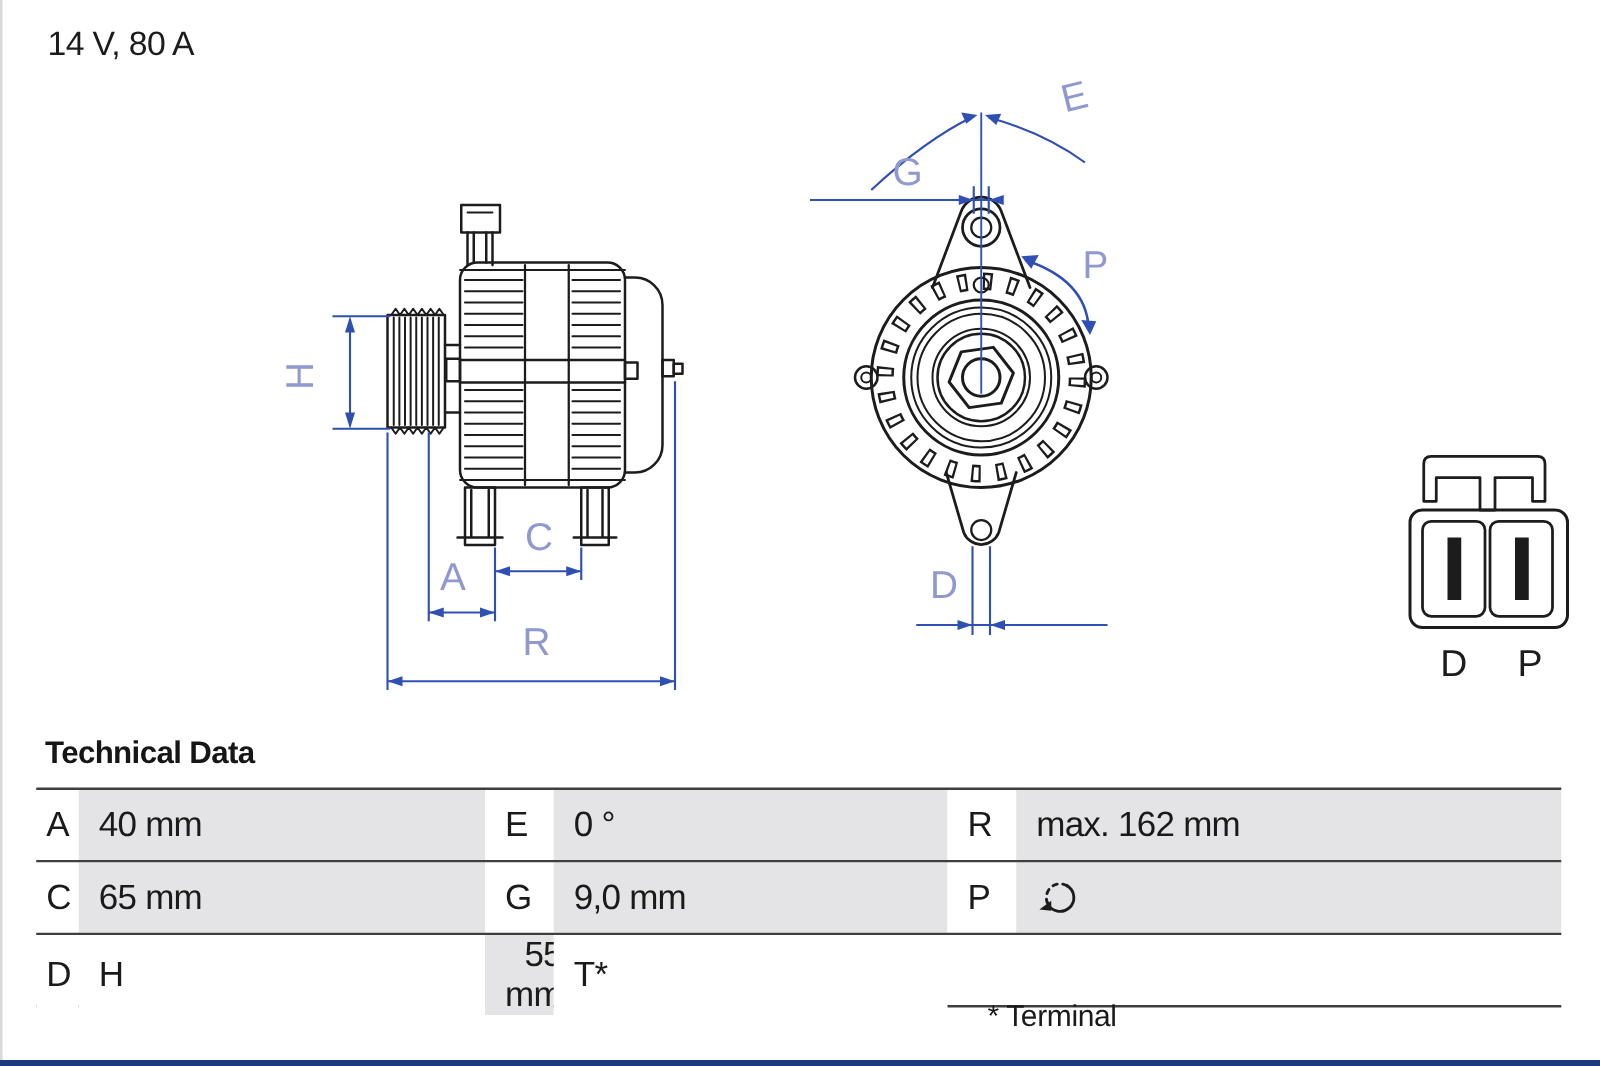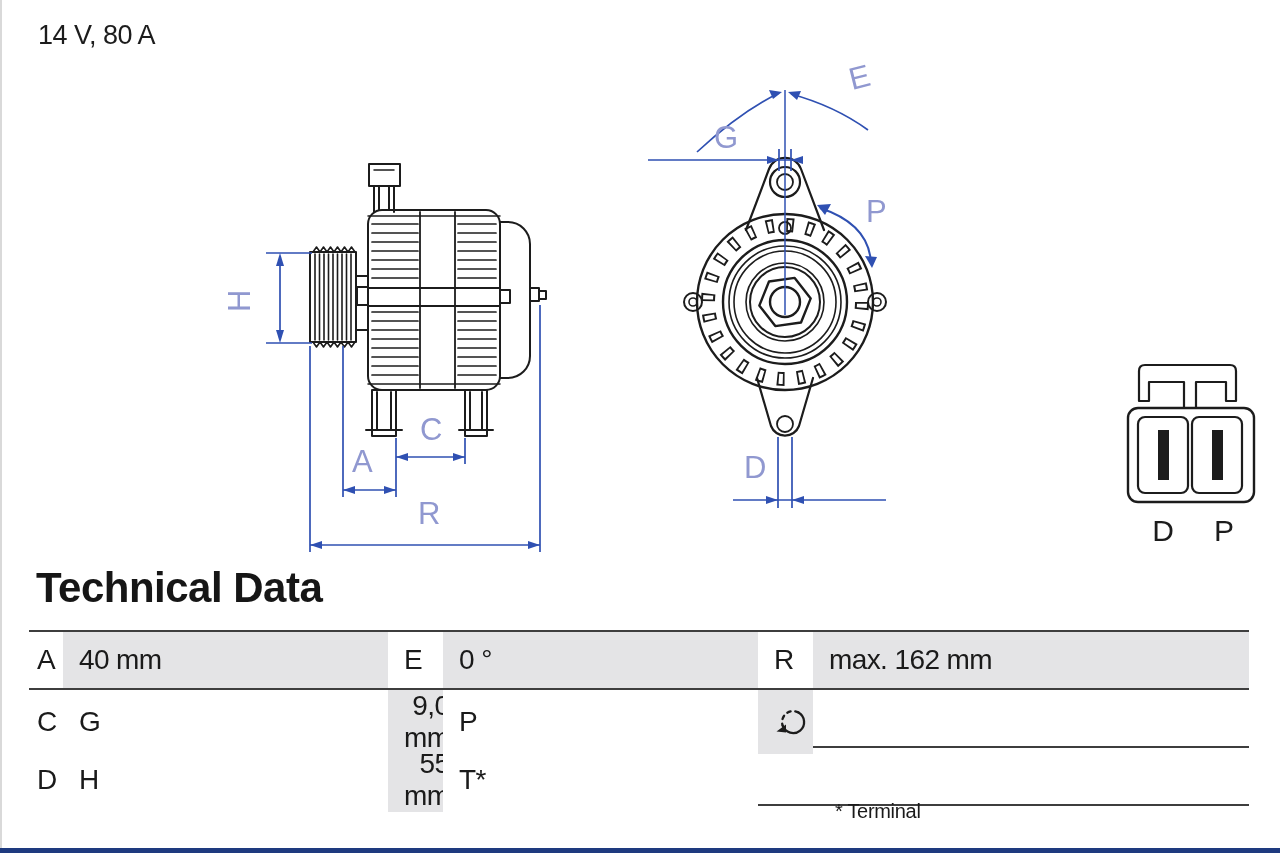--- a/index.html
+++ b/index.html
@@ -9,41 +9,41 @@
     font-family:"Liberation Sans", sans-serif;
   }
   .left-edge{position:absolute;left:0;top:0;width:2px;height:853px;background:#d9d9d9;}
   .footer-bar{position:absolute;left:0;bottom:0;width:1280px;height:5px;background:#1e3a7f;}
   .page-title{
     position:absolute;left:38px;top:20px;
     font-size:27px;letter-spacing:-0.5px;color:#1c1c1c;
   }
   .drawing-svg{position:absolute;left:0;top:0;}
   .tech-heading{
-    position:absolute;left:36px;top:564px;
-    font-size:42px;font-weight:bold;letter-spacing:-0.5px;color:#161616;
+    position:absolute;left:36px;top:588px;
+    font-size:25px;font-weight:bold;letter-spacing:-0.5px;color:#161616;
   }
   .tech-table{
     position:absolute;left:29px;top:630px;width:1220px;
     border-bottom:2px solid #3e3e3e;
   }
   .tbl-row{
     display:grid;
     grid-template-columns:34px 325px 55px 315px 55px 436px;
     height:56px;
     border-top:2px solid #3e3e3e;
     font-size:28px;letter-spacing:-0.6px;
   }
   .cell{display:flex;align-items:center;height:100%;box-sizing:border-box;}
   .cell-key{background:#ffffff;padding-left:8px;}
   .cell-key.k2{padding-left:16px;}
   .cell-val{background:#e4e4e6;padding-left:16px;text-align:right;}
   .footnote{
     position:absolute;left:790px;top:800px;
-    font-size:20px;letter-spacing:-0.3px;color:#1a1a1a;margin-left:45px;
+    font-size:24px;letter-spacing:-0.3px;color:#1a1a1a;
   }
   .rot-icon{display:block;}
   svg text{font-family:"Liberation Sans", sans-serif;}
   .dimlbl{fill:#9098d0;font-size:31px;}
   .connlbl{fill:#1c1c1c;font-size:30px;}
 </style>
 </head>
 <body>
 
 <div class="left-edge"></div>
@@ -196,20 +196,21 @@
   <div class="tbl-row">
     <div class="cell cell-key">A</div>
     <div class="cell cell-val">40 mm</div>
     <div class="cell cell-key k2">E</div>
     <div class="cell cell-val">0 °</div>
     <div class="cell cell-key k2">R</div>
     <div class="cell cell-val">max. 162 mm</div>
   </div>
   <div class="tbl-row">
     <div class="cell cell-key">C</div>
+    <div class="cell cell-val">65 mm</div>
     <div class="cell cell-key k2">G</div>
     <div class="cell cell-val">9,0 mm</div>
     <div class="cell cell-key k2">P</div>
     <div class="cell cell-val">
       <span></span>
       <svg class="rot-icon" width="38" height="34" viewBox="0 0 38 34">
         <path d="M8.7,20.7 A11,11 0 1 0 24.5,7.5" stroke="#1c1c1c" stroke-width="2.3" fill="none" stroke-linecap="round"></path>
         <path d="M24.5,7.5 A11,11 0 0 0 8.7,20.7" stroke="#1c1c1c" stroke-width="2.3" fill="none" stroke-dasharray="3.5 4.5" stroke-linecap="round"></path>
         <polygon points="2.5,26.5 12,19.5 12,27.5" fill="#1c1c1c"></polygon>
       </svg>

